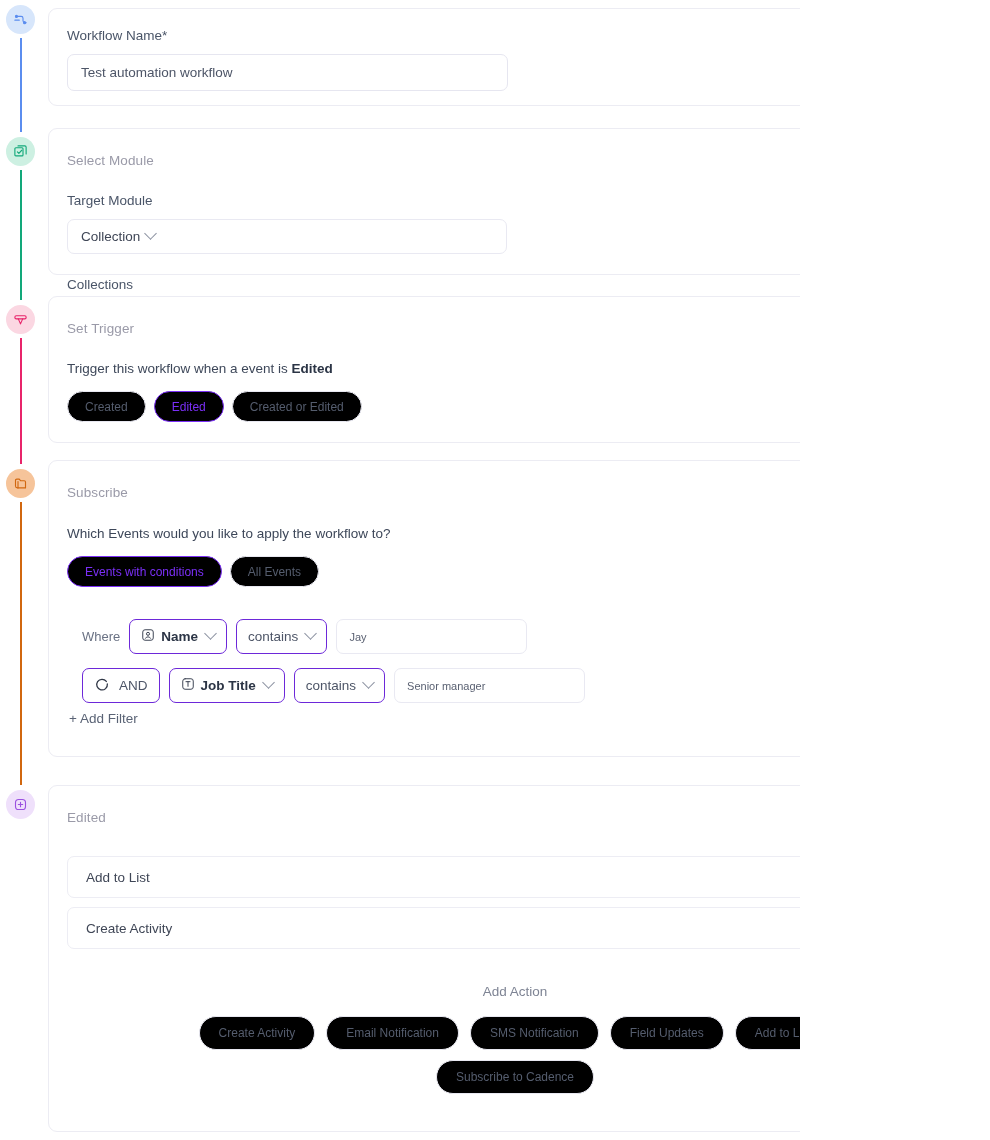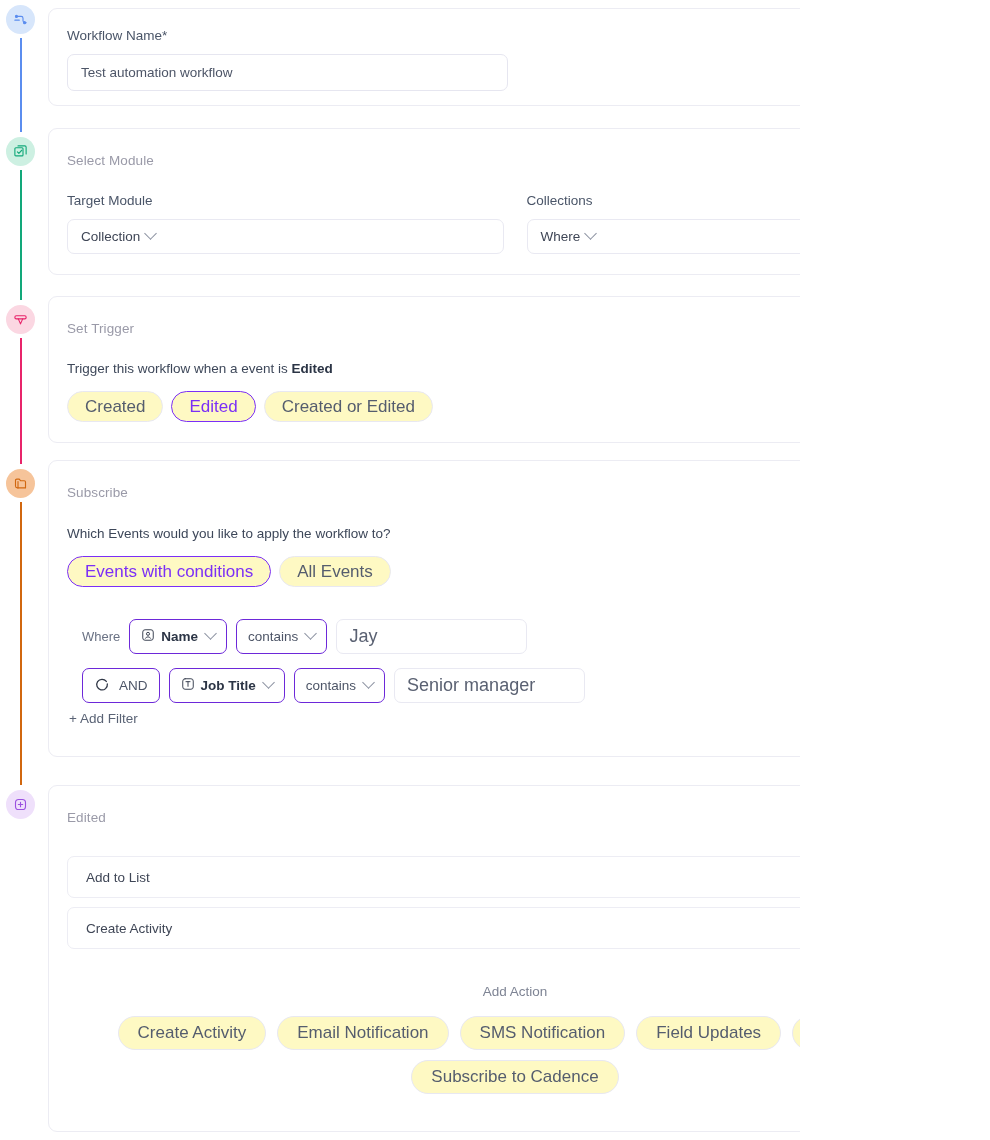--- a/index.html
+++ b/index.html
@@ -97,23 +97,23 @@
 
   
   .pill {
     display: inline-flex;
     align-items: center;
     justify-content: center;
     height: 31px;
     padding: 0 17px;
     border: 1px solid #e8e8f1;
     border-radius: 18px;
-    background: #fef9c3;
+    background: #000000;
     color: #555d6e;
-    font-size: 17px;
+    font-size: 12px;
     white-space: nowrap;
     text-align: center;
   }
   .pill.active {
     border: 1.3px solid #7b2ff7;
     color: #7b2ff7;
   }
 
   
   .filter-row {
@@ -141,21 +141,21 @@
   .chip.plain { font-weight: 400; color: #4d5567; }
   .chip .caret { margin-left: 2px; }
   .value-input {
     height: 35px;
     border: 1px solid #e9e9f2;
     border-radius: 7px;
     display: flex;
     align-items: center;
     padding: 0 12px;
     color: #5a6172;
-    font-size: 18px;
+    font-size: 11px;
     background: #fff;
   }
   .row-trash {
     position: absolute;
     right: 34px;
     width: 18px; height: 18px;
     cursor: pointer;
   }
   .add-filter {
     color: #5a6375;
@@ -256,21 +256,21 @@
       <div class="text-input" style="margin-top:11px; width:441px; height:37px;">
         <span>Test automation workflow</span>
       </div>
     </div>
   </div>
 
   <div class="card" style="top:128px; height:147px;">
     <div style="padding:24px 18px 0 18px;">
       <div class="card-title">Select Module</div>
 
-      <div style="display:flex; gap:23px; margin-top:25px;">
+      <div style="display:flex; gap:23px; margin-top:25px;flex-direction:column;">
         <div style="width:440px;">
           <div class="field-label">Target Module</div>
           <div class="select-box" style="margin-top:11px;">
             <span>Collection</span>
             <span class="caret"></span>
           </div>
         </div>
         <div style="width:440px;">
           <div class="field-label">Collections</div>
           <div class="select-box" style="margin-top:11px;">

